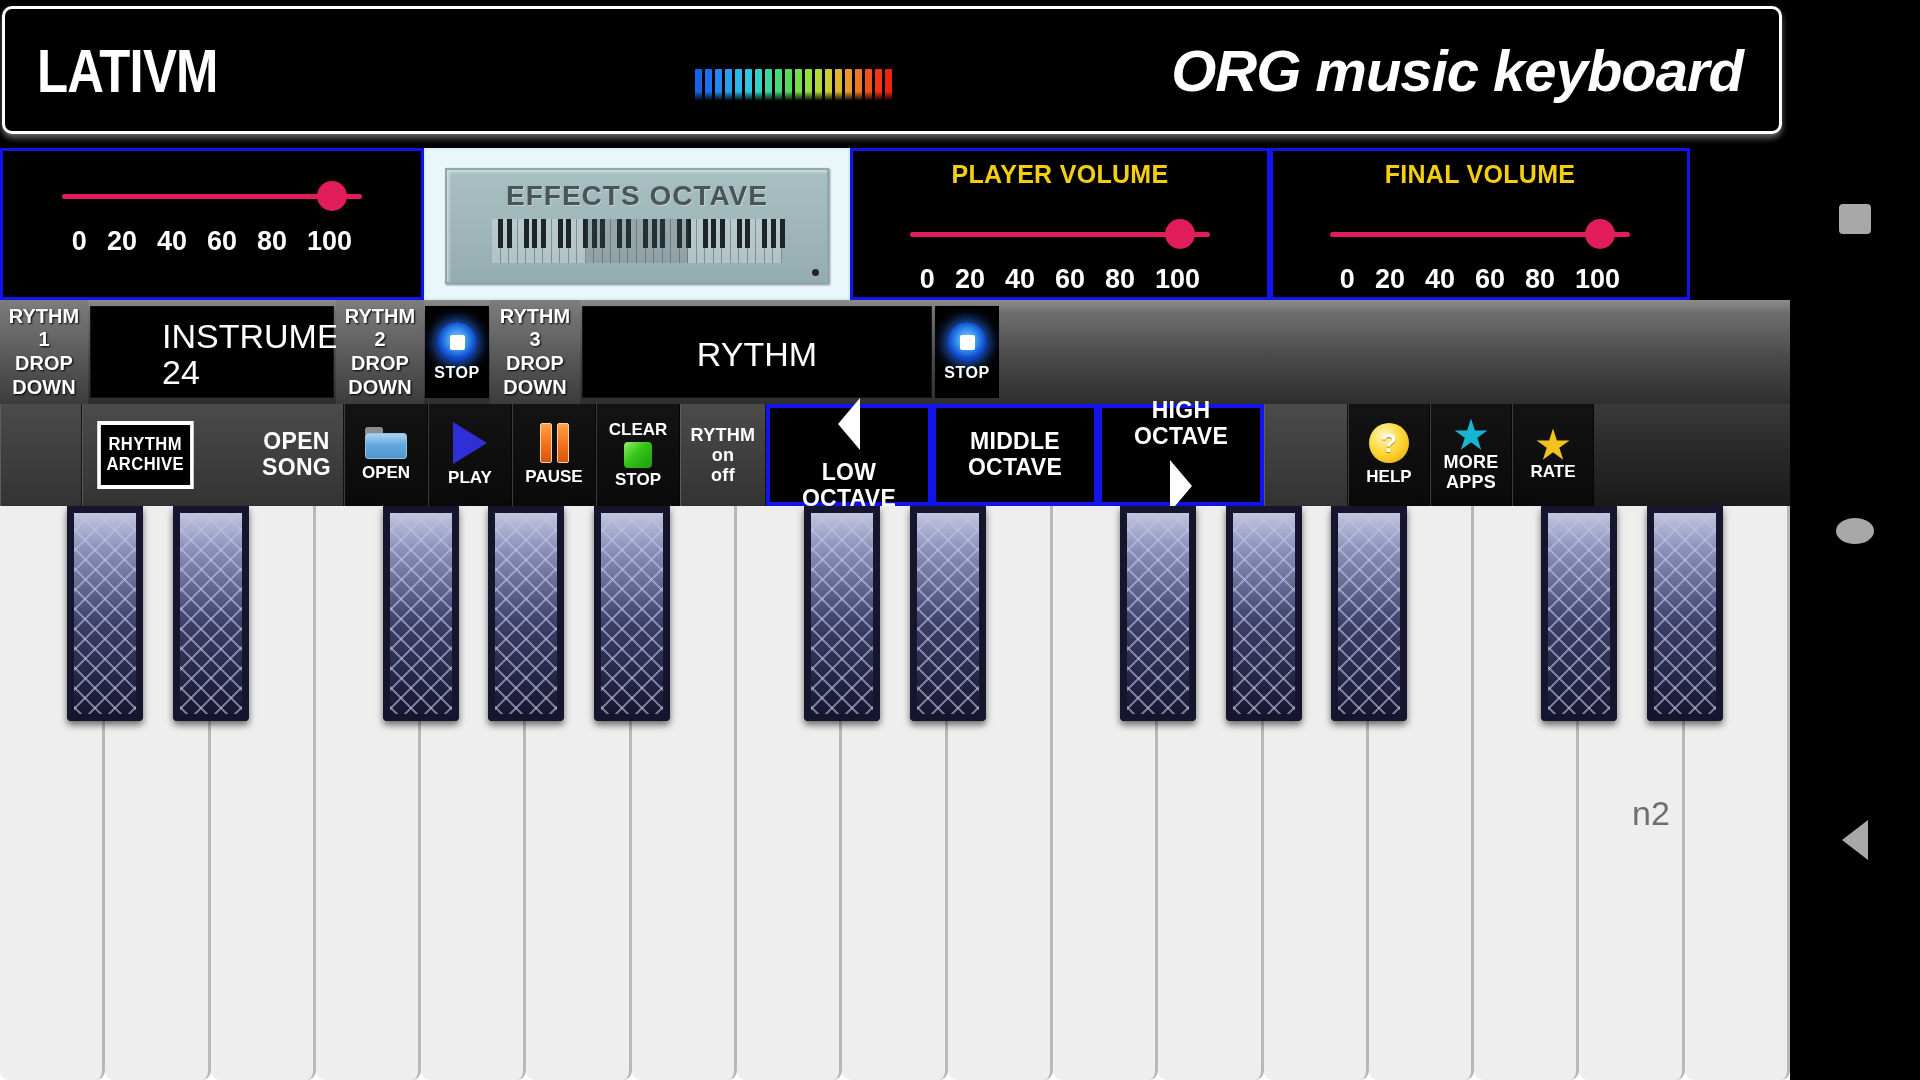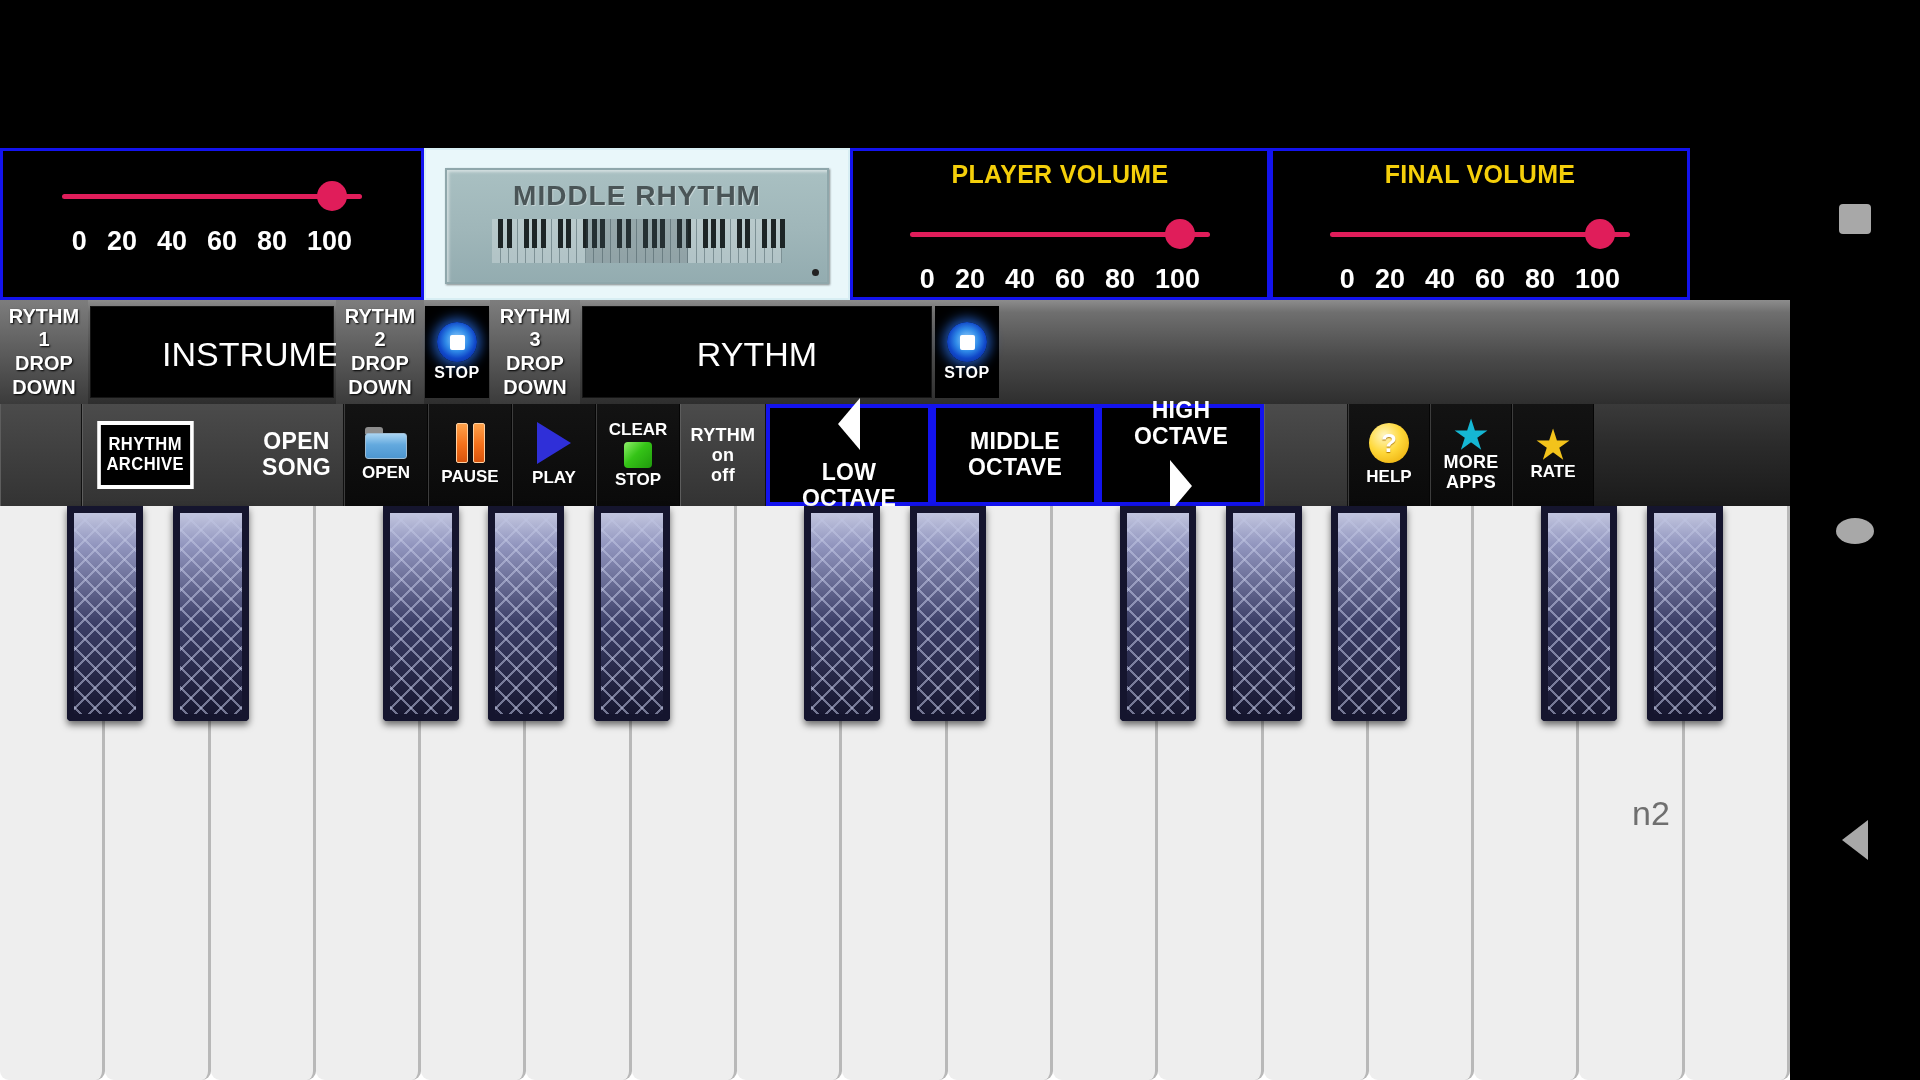--- a/index.html
+++ b/index.html
@@ -155,41 +155,67 @@
   .nav-back { position:absolute; top: 820px; width:0;height:0;
               border-right: 26px solid #a8a8a8; border-top: 20px solid transparent; border-bottom: 20px solid transparent; }
 </style>
 </head>
 <body>
 
 <div id="app">
 
   <div id="appArea">
 
+    <div class="titlebar">
+      <div class="brand">LATIVM</div>
+      <div class="eq" id="eqBars">
+          <i style="background: linear-gradient(rgb(23, 99, 232) 0%, rgb(23, 99, 232) 70%, rgba(0, 0, 0, 0.55) 100%);"></i>
+          <i style="background: linear-gradient(rgb(27, 111, 240) 0%, rgb(27, 111, 240) 70%, rgba(0, 0, 0, 0.55) 100%);"></i>
+          <i style="background: linear-gradient(rgb(33, 136, 242) 0%, rgb(33, 136, 242) 70%, rgba(0, 0, 0, 0.55) 100%);"></i>
+          <i style="background: linear-gradient(rgb(39, 160, 242) 0%, rgb(39, 160, 242) 70%, rgba(0, 0, 0, 0.55) 100%);"></i>
+          <i style="background: linear-gradient(rgb(43, 182, 239) 0%, rgb(43, 182, 239) 70%, rgba(0, 0, 0, 0.55) 100%);"></i>
+          <i style="background: linear-gradient(rgb(46, 198, 226) 0%, rgb(46, 198, 226) 70%, rgba(0, 0, 0, 0.55) 100%);"></i>
+          <i style="background: linear-gradient(rgb(52, 210, 196) 0%, rgb(52, 210, 196) 70%, rgba(0, 0, 0, 0.55) 100%);"></i>
+          <i style="background: linear-gradient(rgb(58, 215, 159) 0%, rgb(58, 215, 159) 70%, rgba(0, 0, 0, 0.55) 100%);"></i>
+          <i style="background: linear-gradient(rgb(67, 218, 122) 0%, rgb(67, 218, 122) 70%, rgba(0, 0, 0, 0.55) 100%);"></i>
+          <i style="background: linear-gradient(rgb(85, 221, 88) 0%, rgb(85, 221, 88) 70%, rgba(0, 0, 0, 0.55) 100%);"></i>
+          <i style="background: linear-gradient(rgb(116, 224, 69) 0%, rgb(116, 224, 69) 70%, rgba(0, 0, 0, 0.55) 100%);"></i>
+          <i style="background: linear-gradient(rgb(147, 224, 59) 0%, rgb(147, 224, 59) 70%, rgba(0, 0, 0, 0.55) 100%);"></i>
+          <i style="background: linear-gradient(rgb(178, 217, 53) 0%, rgb(178, 217, 53) 70%, rgba(0, 0, 0, 0.55) 100%);"></i>
+          <i style="background: linear-gradient(rgb(203, 205, 49) 0%, rgb(203, 205, 49) 70%, rgba(0, 0, 0, 0.55) 100%);"></i>
+          <i style="background: linear-gradient(rgb(220, 184, 44) 0%, rgb(220, 184, 44) 70%, rgba(0, 0, 0, 0.55) 100%);"></i>
+          <i style="background: linear-gradient(rgb(232, 154, 39) 0%, rgb(232, 154, 39) 70%, rgba(0, 0, 0, 0.55) 100%);"></i>
+          <i style="background: linear-gradient(rgb(238, 118, 32) 0%, rgb(238, 118, 32) 70%, rgba(0, 0, 0, 0.55) 100%);"></i>
+          <i style="background: linear-gradient(rgb(242, 82, 26) 0%, rgb(242, 82, 26) 70%, rgba(0, 0, 0, 0.55) 100%);"></i>
+          <i style="background: linear-gradient(rgb(244, 52, 22) 0%, rgb(244, 52, 22) 70%, rgba(0, 0, 0, 0.55) 100%);"></i>
+          <i style="background: linear-gradient(rgb(239, 34, 18) 0%, rgb(239, 34, 18) 70%, rgba(0, 0, 0, 0.55) 100%);"></i>
+        </div>
+      <div class="apptitle">ORG music keyboard</div>
+    </div>
 
     <div class="volrow">
 
       <div class="volpanel vol-metro">
         <div class="slider">
           <div class="track"></div>
           <div class="knob" id="knobMetro" style="left: 255px;"></div>
         </div>
         <div class="volscale">
           <span>0</span>
           <span>20</span>
           <span>40</span>
           <span>60</span>
           <span>80</span>
           <span>100</span>
         </div>
       </div>
 
       <div class="lcdwrap">
         <div class="lcd">
-          <div class="lcd-text">MIDDLE RHYTHM</div>
+          <div class="lcd-text">EFFECTS OCTAVE</div>
           <div class="lcd-keys" id="lcdKeys">
               <div class="lk-white" style="left: 0px; width: 8.52941px;"></div>
               <div class="lk-white" style="left: 8.52941px; width: 8.52941px;"></div>
               <div class="lk-white" style="left: 17.0588px; width: 8.52941px;"></div>
               <div class="lk-white" style="left: 25.5882px; width: 8.52941px;"></div>
               <div class="lk-white" style="left: 34.1176px; width: 8.52941px;"></div>
               <div class="lk-white" style="left: 42.6471px; width: 8.52941px;"></div>
               <div class="lk-white" style="left: 51.1765px; width: 8.52941px;"></div>
               <div class="lk-white" style="left: 59.7059px; width: 8.52941px;"></div>
               <div class="lk-white" style="left: 68.2353px; width: 8.52941px;"></div>
@@ -285,20 +311,21 @@
     <div class="droprow">
 
       <div class="dd-label" style="width:88px">
         <div>RYTHM 1</div>
         <div>DROP</div>
         <div>DOWN</div>
       </div>
 
       <div class="dd-field instr" style="width:244px">
         <div class="dd-line">INSTRUMENT</div>
+        <div class="dd-line">24</div>
       </div>
 
       <div class="dd-label" style="width:88px">
         <div>RYTHM 2</div>
         <div>DROP</div>
         <div>DOWN</div>
       </div>
 
 
       <div class="stopbtn">
@@ -344,30 +371,30 @@
 
       <div class="tb dark" style="width:84px">
         <div class="icn folder">
             <div class="tab"></div>
             <div class="body"></div>
           </div>
         <div class="sub">OPEN</div>
       </div>
 
       <div class="tb dark" style="width:84px">
+        <div class="icn playtri"></div>
+        <div class="sub">PLAY</div>
+      </div>
+
+      <div class="tb dark" style="width:84px">
         <div class="icn pausebars">
             <i></i>
             <i></i>
           </div>
         <div class="sub">PAUSE</div>
-      </div>
-
-      <div class="tb dark" style="width:84px">
-        <div class="icn playtri"></div>
-        <div class="sub">PLAY</div>
       </div>
 
       <div class="tb dark" style="width:84px">
         <div class="sub">CLEAR</div>
         <div class="greensq"></div>
         <div class="sub">STOP</div>
       </div>
 
       <div class="tb gray" style="width:86px">
         <div class="cap">RYTHM</div>

